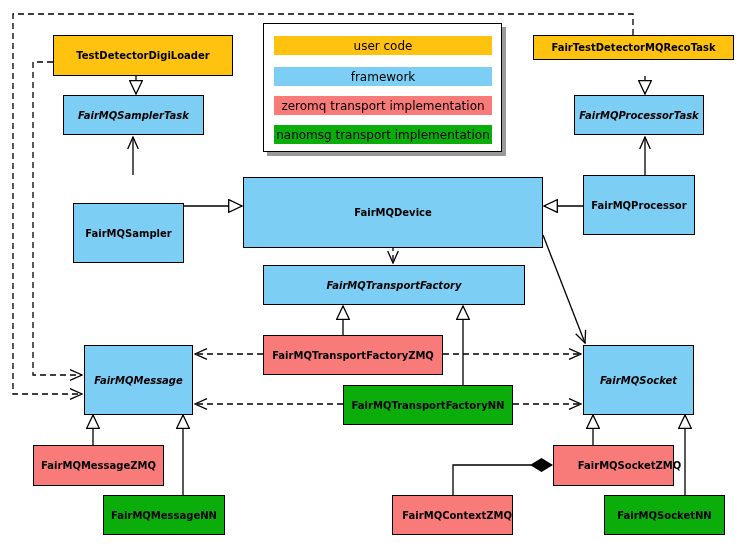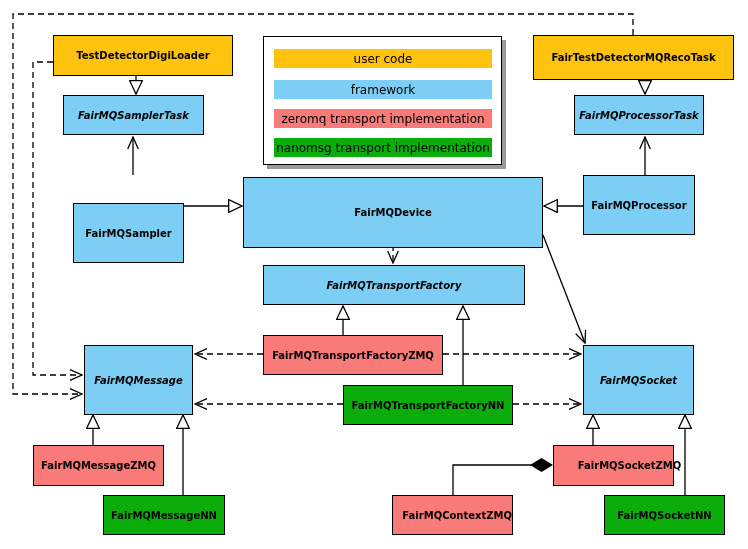--- a/index.html
+++ b/index.html
@@ -9,21 +9,21 @@
   }
   #edges{position:absolute;left:0;top:0;width:748px;height:549px;}
   .node{
     position:absolute;display:flex;align-items:center;justify-content:center;
     border:1.4px solid #000;box-sizing:border-box;
     font-size:10px;font-weight:bold;color:#000;white-space:nowrap;
     text-align:center;
   }
   .node.abstract{font-style:italic;}
   .legend{
-    position:absolute;left:263px;top:36px;width:239px;height:129px;
+    position:absolute;left:263px;top:23px;width:239px;height:129px;
     background:#fff;border:1.4px solid #000;box-sizing:border-box;
     box-shadow:4px 4px 0 #9a9a9a;
   }
   .legend-bar{
     position:absolute;left:10px;width:218px;height:19px;
     display:flex;align-items:center;justify-content:center;
     font-size:12px;color:#000;white-space:nowrap;
   }
 </style>
 </head>
@@ -85,21 +85,21 @@
     </div>
     <div class="legend-bar" style="top: 101px; background: rgb(11, 173, 11);">
       <span>nanomsg transport implementation</span>
     </div>
   </div>
 
   <div class="node" style="left: 53px; top: 35px; width: 180px; height: 41px; background: rgb(255, 194, 14);">
     <span>TestDetectorDigiLoader</span>
   </div>
 
-  <div class="node" style="left: 533px; top: 35px; width: 201px; height: 45px; background: rgb(255, 194, 14);">
+  <div class="node" style="left: 533px; top: 35px; width: 201px; height: 25px; background: rgb(255, 194, 14);">
     <span>FairTestDetectorMQRecoTask</span>
   </div>
 
   <div class="node abstract" style="left: 63px; top: 95px; width: 141px; height: 40px; background: rgb(124, 206, 244);">
     <span>FairMQSamplerTask</span>
   </div>
 
   <div class="node abstract" style="left: 574px; top: 95px; width: 130px; height: 40px; background: rgb(124, 206, 244);">
     <span>FairMQProcessorTask</span>
   </div>

